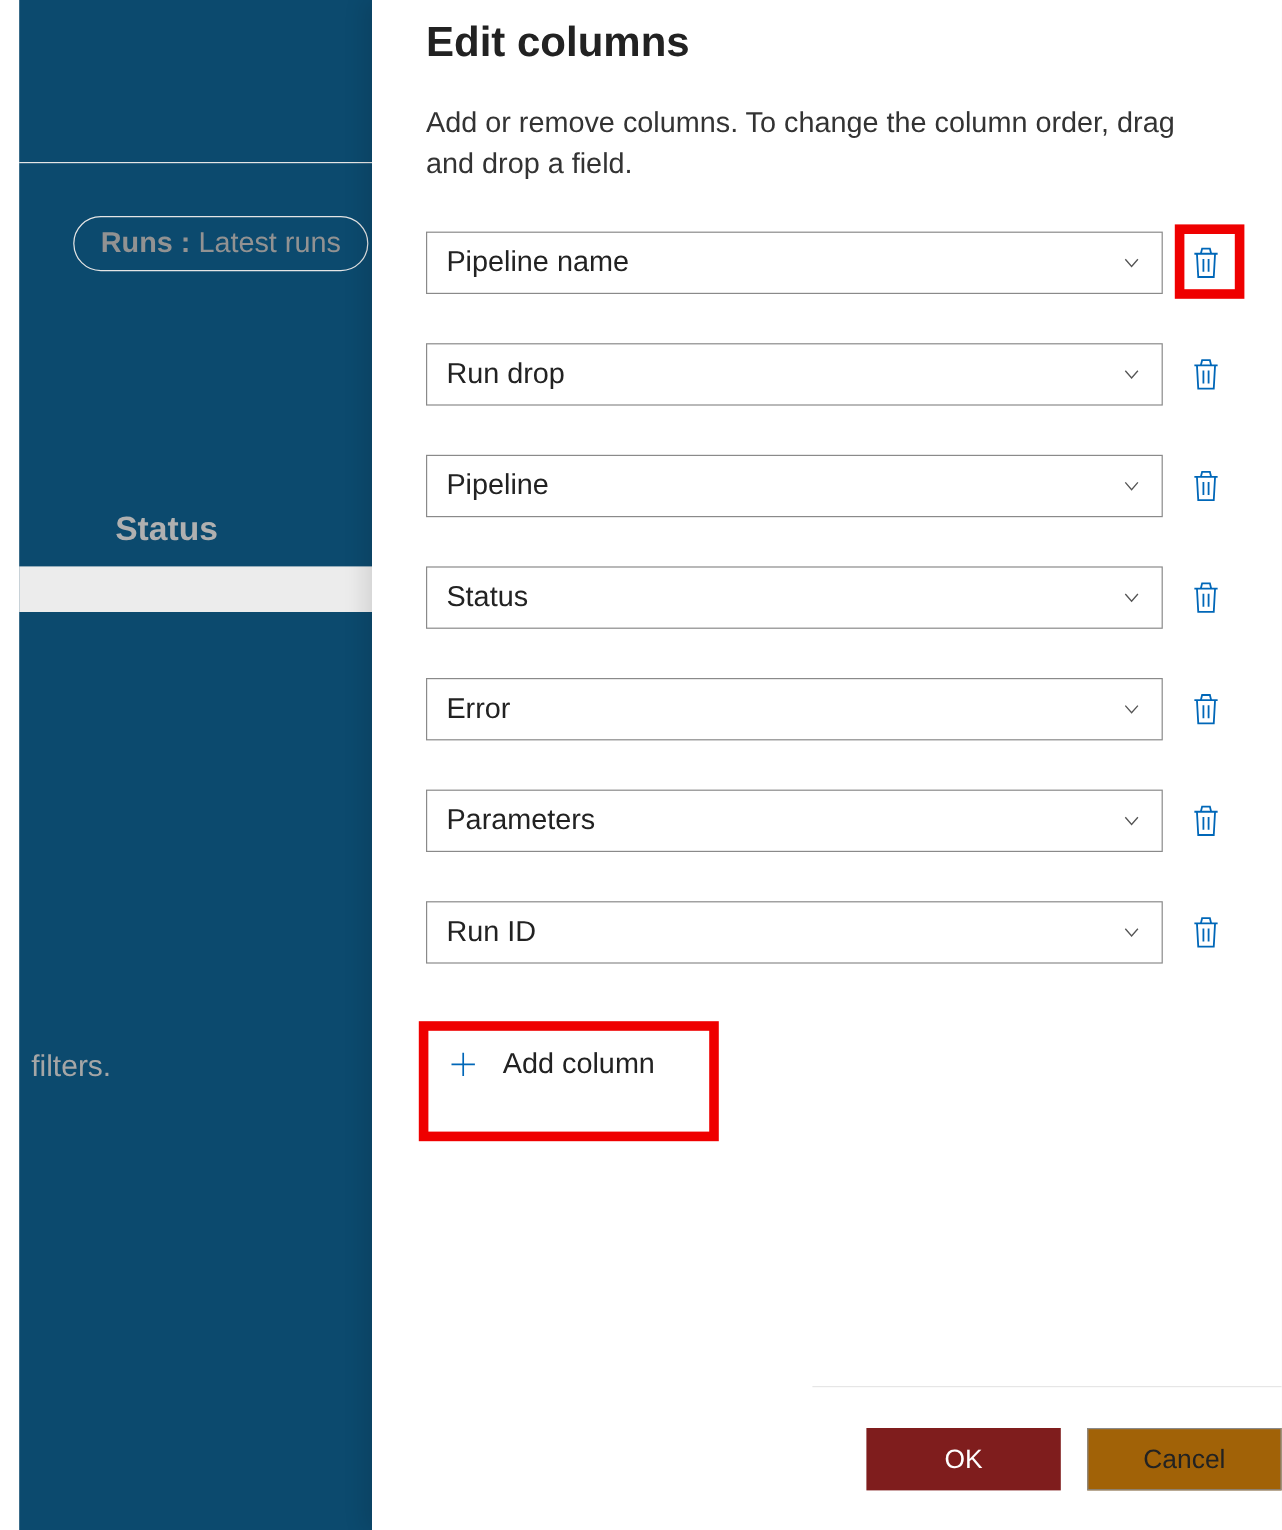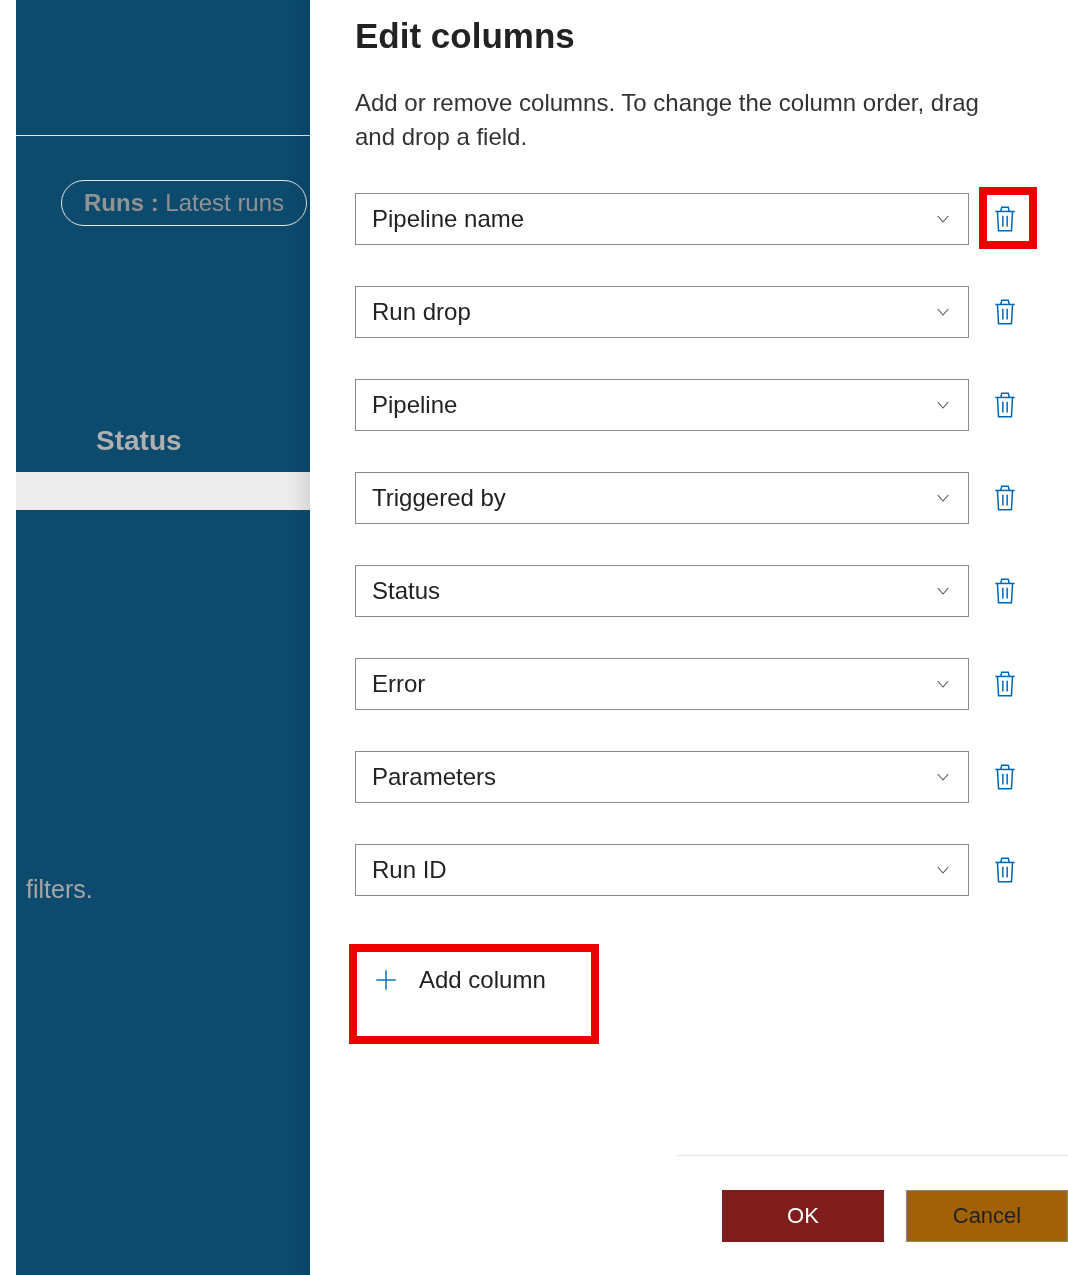--- a/index.html
+++ b/index.html
@@ -258,37 +258,20 @@
               <path d="M5 6 L6 24 L18 24 L19 6"></path>
               <line x1="10" y1="10" x2="10" y2="20"></line>
               <line x1="14" y1="10" x2="14" y2="20"></line>
               <path d="M8 6 L9 2 L15 2 L16 6"></path>
             </svg>
           </button>
         </div>
         <div class="column-row">
           <div class="column-select">
             <span class="column-select-label">Pipeline</span>
-            <svg class="chevron-svg" viewBox="0 0 24 24">
-              <polyline points="5 8 12 16 19 8"></polyline>
-            </svg>
-          </div>
-          <button class="delete-btn">
-            <svg class="trash-svg" viewBox="0 0 24 26">
-              <polyline points="3 6 21 6"></polyline>
-              <path d="M5 6 L6 24 L18 24 L19 6"></path>
-              <line x1="10" y1="10" x2="10" y2="20"></line>
-              <line x1="14" y1="10" x2="14" y2="20"></line>
-              <path d="M8 6 L9 2 L15 2 L16 6"></path>
-            </svg>
-          </button>
-        </div>
-        <div class="column-row">
-          <div class="column-select">
-            <span class="column-select-label">Triggered by</span>
             <svg class="chevron-svg" viewBox="0 0 24 24">
               <polyline points="5 8 12 16 19 8"></polyline>
             </svg>
           </div>
           <button class="delete-btn">
             <svg class="trash-svg" viewBox="0 0 24 26">
               <polyline points="3 6 21 6"></polyline>
               <path d="M5 6 L6 24 L18 24 L19 6"></path>
               <line x1="10" y1="10" x2="10" y2="20"></line>
               <line x1="14" y1="10" x2="14" y2="20"></line>

